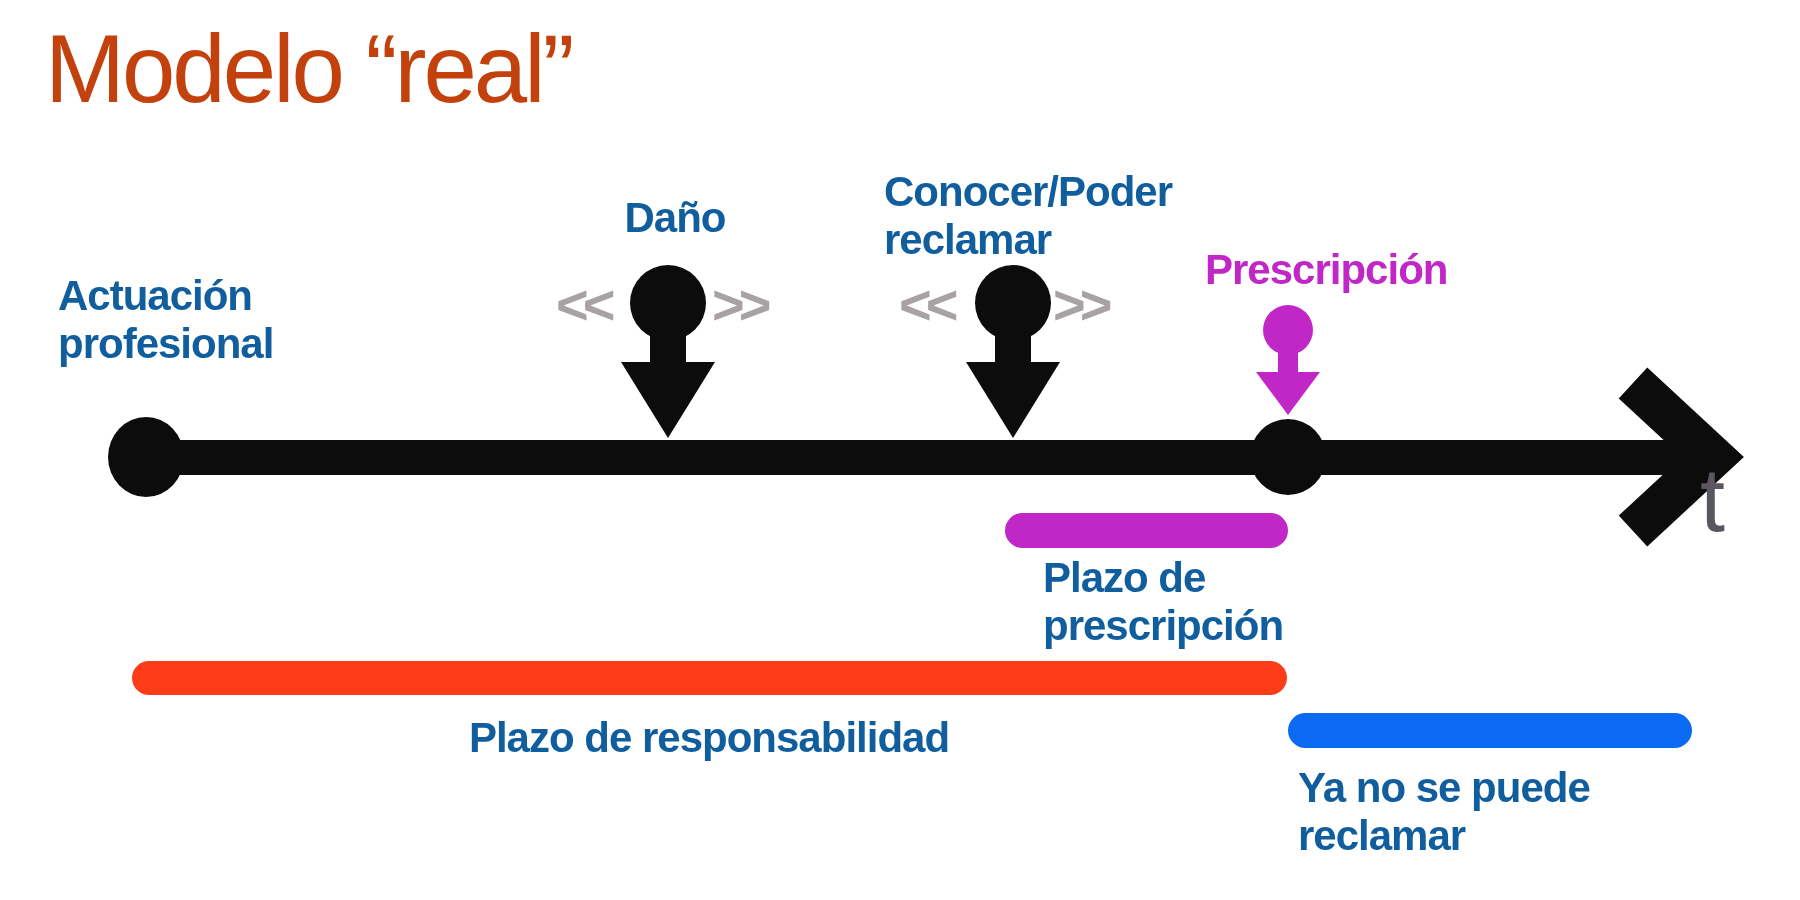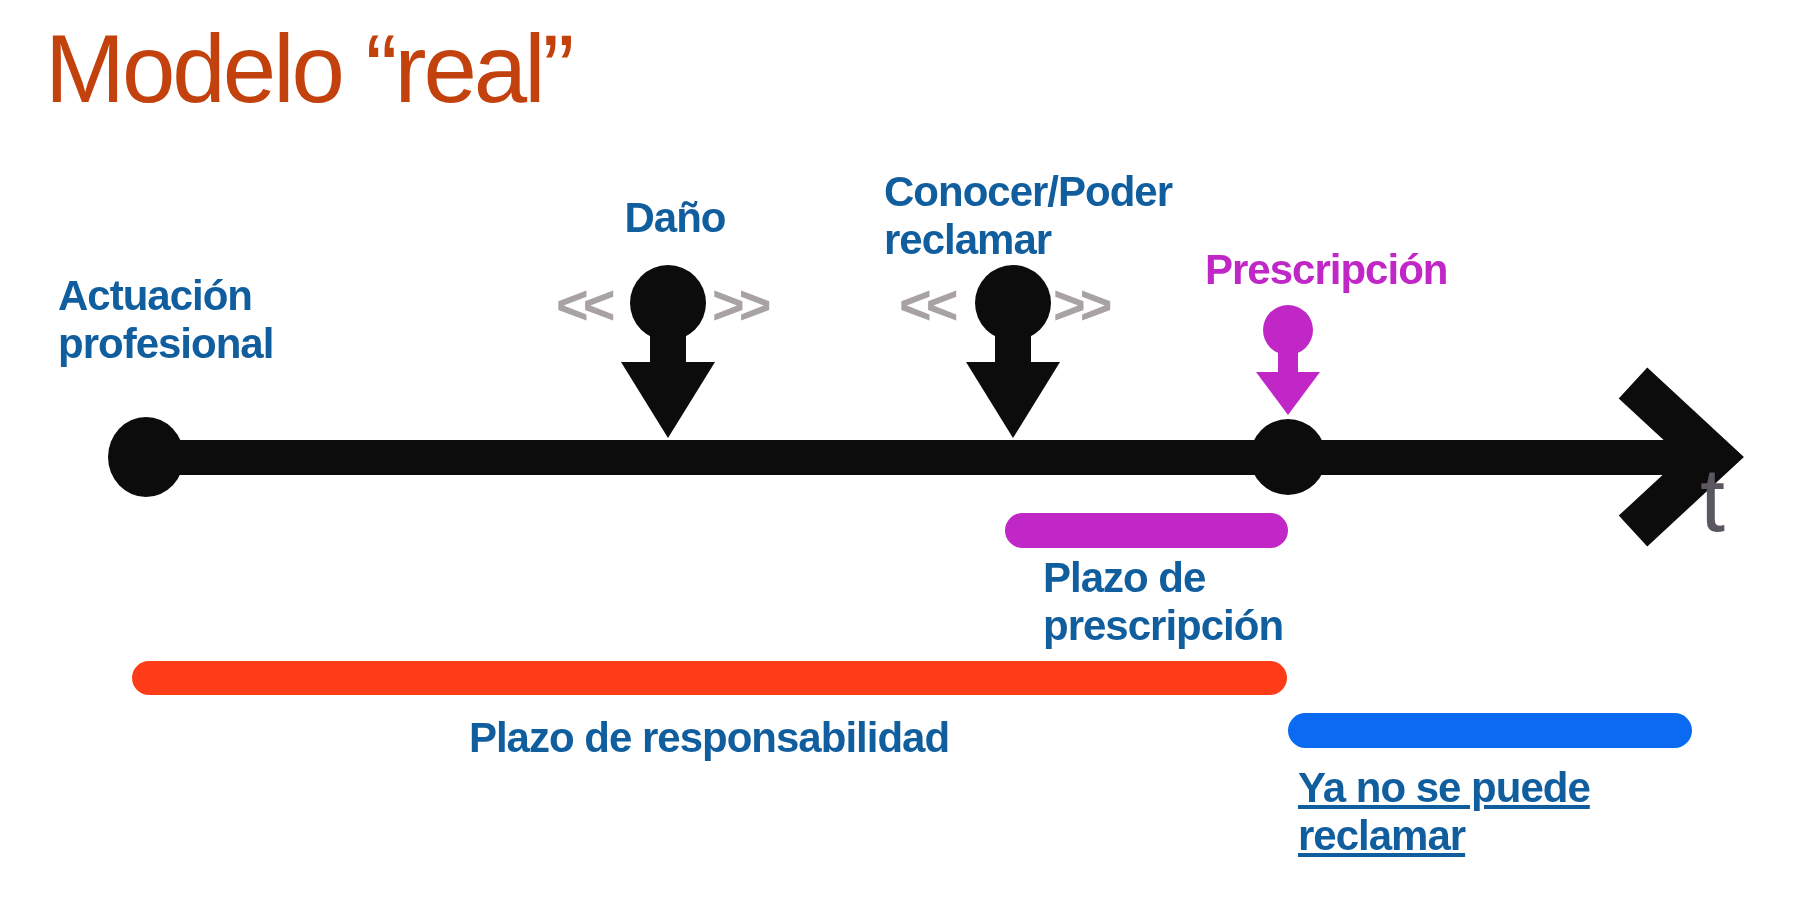--- a/index.html
+++ b/index.html
@@ -85,16 +85,16 @@
 
   <div class="abs bar" id="bar-responsabilidad" style="left: 132px; top: 661px; width: 1155px; background-color: rgb(254, 61, 24);"></div>
 
   <div class="abs bar" id="bar-no-reclamar" style="left: 1288px; top: 713px; width: 404px; background-color: rgb(10, 106, 242);"></div>
 
   <div class="abs lbl" style="left:1023px;top:554px;margin-left:20px;">Plazo de
 prescripción</div>
 
   <div class="abs lbl lbl-center" style="left:668px;top:714px;margin-left:41px;">Plazo de responsabilidad</div>
 
-  <div class="abs lbl" style="left:1298px;top:764px;text-decoration:underline;">Ya no se puede
+  <div class="abs lbl" style="left:1298px;top:764px;">Ya no se puede
 reclamar</div>
 
 </div>
 
 </body></html>

